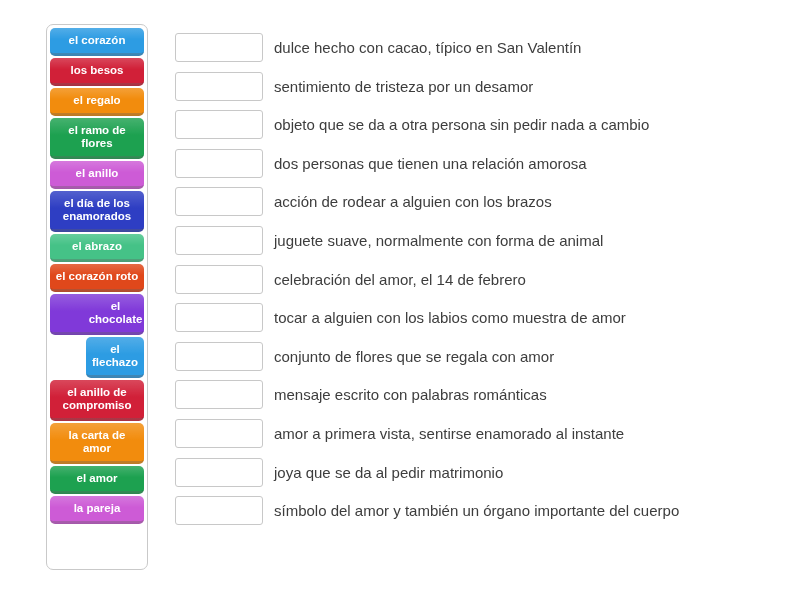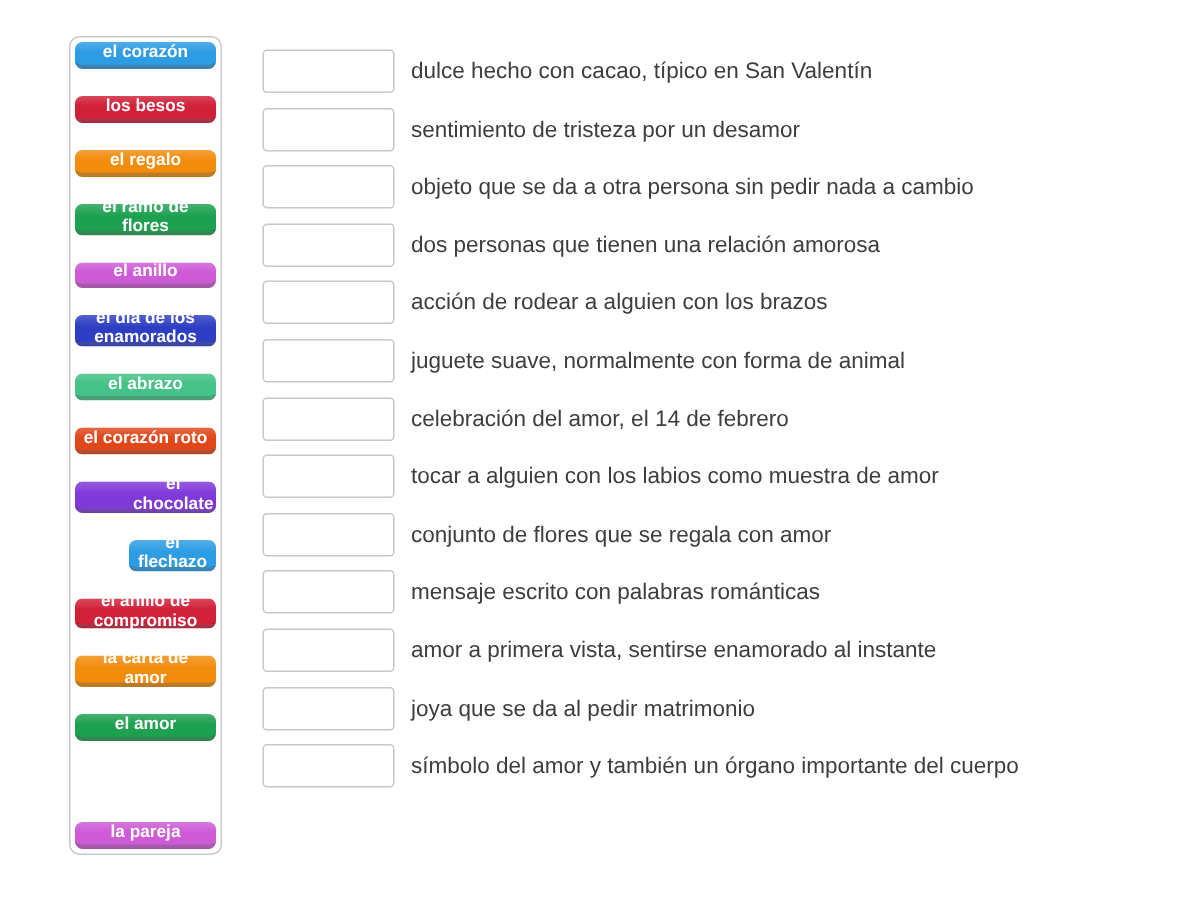--- a/index.html
+++ b/index.html
@@ -17,21 +17,21 @@
     top: 24px;
     width: 102px;
     height: 546px;
     box-sizing: border-box;
     background: #ffffff;
     border: 1px solid #c9c9c9;
     border-radius: 7px;
     padding: 3px;
     display: flex;
     flex-direction: column;
-    gap: 18px;
+    gap: 2px;
   }
   .tile {
     border-radius: 5px;
     color: #ffffff;
     font-size: 11.5px;
     font-weight: 700;
     line-height: 13px;
     text-align: center;
     display: flex;
     align-items: center;
@@ -85,21 +85,21 @@
     <div class="tile" style="background-color: rgb(29, 161, 80);">el ramo de flores</div>
     <div class="tile" style="background-color: rgb(205, 91, 214);">el anillo</div>
     <div class="tile" style="background-color: rgb(46, 62, 195);">el día de los enamorados</div>
     <div class="tile" style="background-color: rgb(69, 194, 135);">el abrazo</div>
     <div class="tile" style="background-color: rgb(224, 72, 27);">el corazón roto</div>
     <div class="tile" style="background-color: rgb(128, 57, 217); padding-left: 40px;">el chocolate</div>
     <div class="tile" style="background-color: rgb(45, 156, 227); margin-left: 36px;">el flechazo</div>
     <div class="tile" style="background-color: rgb(209, 32, 56);">el anillo de compromiso</div>
     <div class="tile" style="background-color: rgb(242, 140, 13);">la carta de amor</div>
     <div class="tile" style="background-color: rgb(29, 161, 80);">el amor</div>
-    <div class="tile" style="background-color: rgb(205, 91, 214); margin-top: 36px;">la pareja</div>
+    <div class="tile" style="background-color: rgb(205, 91, 214);">la pareja</div>
   </div>
 
   <div class="rows">
     <div class="row">
       <div class="slot"></div>
       <div class="def">dulce hecho con cacao, típico en San Valentín</div>
     </div>
     <div class="row">
       <div class="slot"></div>
       <div class="def">sentimiento de tristeza por un desamor</div>

